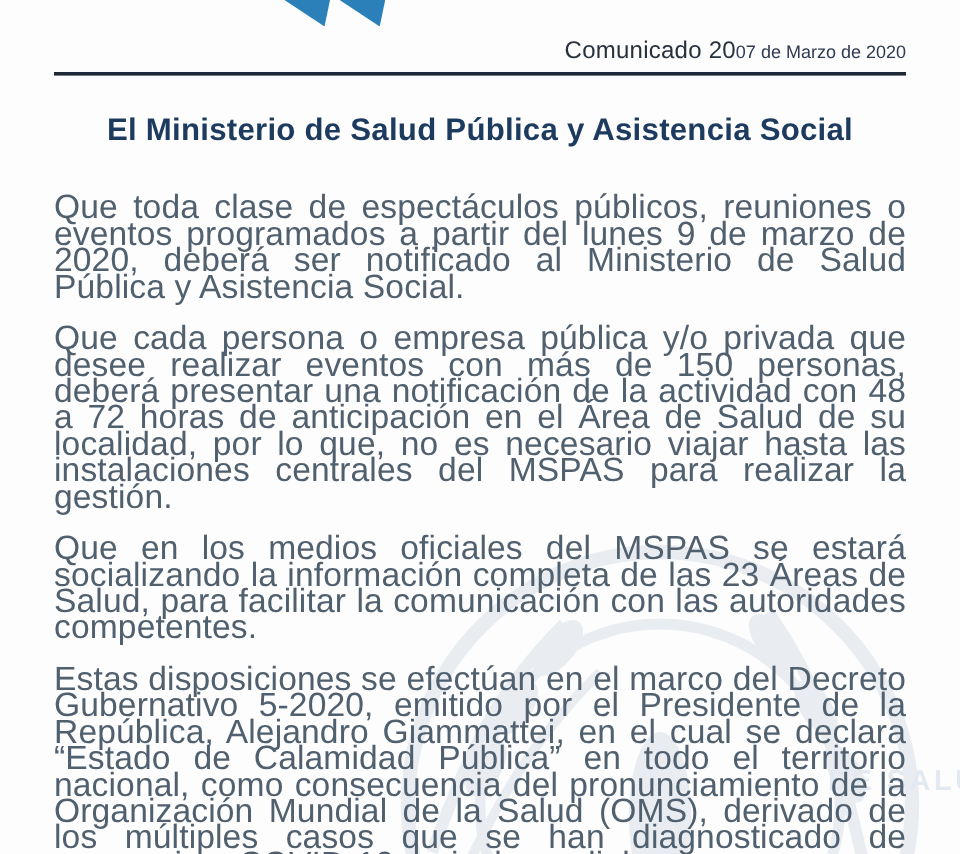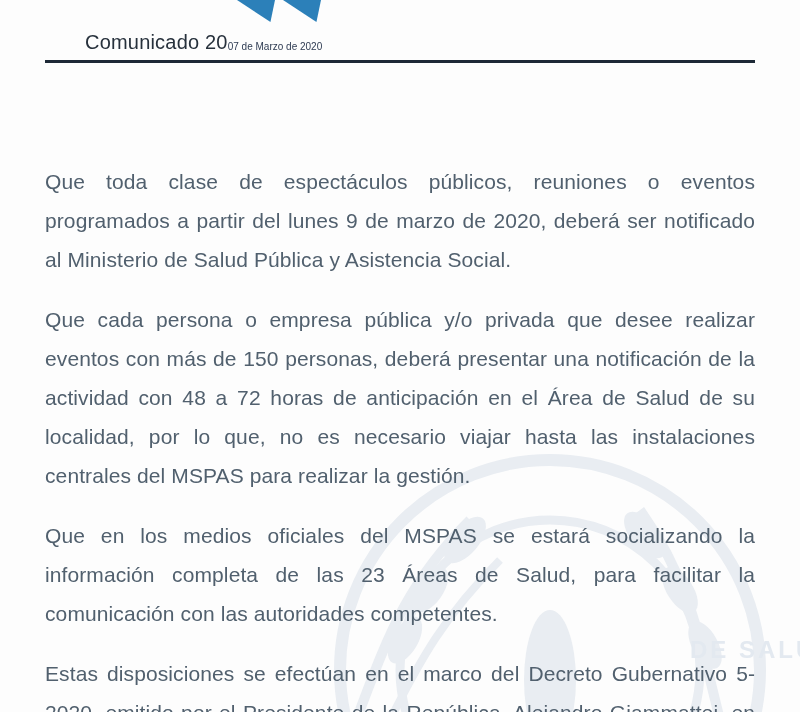--- a/index.html
+++ b/index.html
@@ -40,33 +40,33 @@
     width:38px;
     height:22px;
     background:#2c80b9;
     clip-path:polygon(0 0, 100% 0, 88% 100%);
   }
   .tri-1{left:237px;}
   .tri-2{left:283px;}
 
   .header-row{
     display:flex;
-    justify-content:flex-start;
+    justify-content:flex-end;
     align-items:flex-end;
     padding:0 45px;
     margin-top:9px;
     margin-left:40px;
   }
   .communique-number{
     font-size:20px;
     color:#27313c;
     letter-spacing:0.2px;
   }
   .communique-date{
-    font-size:10px;
+    font-size:15px;
     color:#2e3b52;
     padding-bottom:2px;
   }
   .header-rule{
     border:none;
     border-top:3px solid #1d2936;
     margin:6px 45px 0 45px;
   }
   .page-title{
     margin:27px 30px 0 30px;
@@ -77,22 +77,22 @@
     color:#1d3a5f;
     letter-spacing:0.2px;
     font-family:"Liberation Sans", sans-serif;
   }
   .body-text{
     margin-top:36px;
     padding:0 45px;
   }
   .body-text p{
     margin:0 0 21px 0;
-    font-size:21px;
-    line-height:39px;
+    font-size:28px;
+    line-height:22px;
     color:#51606e;
     text-align:justify;
     letter-spacing:0.1px;
   }
   .body-text p:last-child{margin-bottom:0;}
 </style>
 </head>
 <body>
 
 <div class="page">
@@ -125,21 +125,21 @@
     </div>
 
     <div class="header-row">
       <span class="communique-number">Comunicado 20</span>
       <span class="communique-date">07 de Marzo de 2020</span>
     </div>
 
     <hr class="header-rule">
 
     <h1 class="page-title">
-      <br>
+      <span>El Ministerio de Salud Pública y Asistencia Social</span><br>
     </h1>
 
     <div class="body-text">
       <p>Que toda clase de espectáculos públicos, reuniones o eventos programados a partir del lunes 9 de marzo de 2020, deberá ser notificado al Ministerio de Salud Pública y Asistencia Social.</p>
       <p>Que cada persona o empresa pública y/o privada que desee realizar eventos con más de 150 personas, deberá presentar una notificación de la actividad con 48 a 72 horas de anticipación en el Área de Salud de su localidad, por lo que, no es necesario viajar hasta las instalaciones centrales del MSPAS para realizar la gestión.</p>
       <p>Que en los medios oficiales del MSPAS se estará socializando la información completa de las 23 Áreas de Salud, para facilitar la comunicación con las autoridades competentes.</p>
       <p>Estas disposiciones se efectúan en el marco del Decreto Gubernativo 5-2020, emitido por el Presidente de la República, Alejandro Giammattei, en el cual se declara “Estado de Calamidad Pública” en todo el territorio nacional, como consecuencia del pronunciamiento de la Organización Mundial de la Salud (OMS), derivado de los múltiples casos que se han diagnosticado de coronavirus COVID-19 a nivel mundial.</p>
     </div>
 
   </div>

